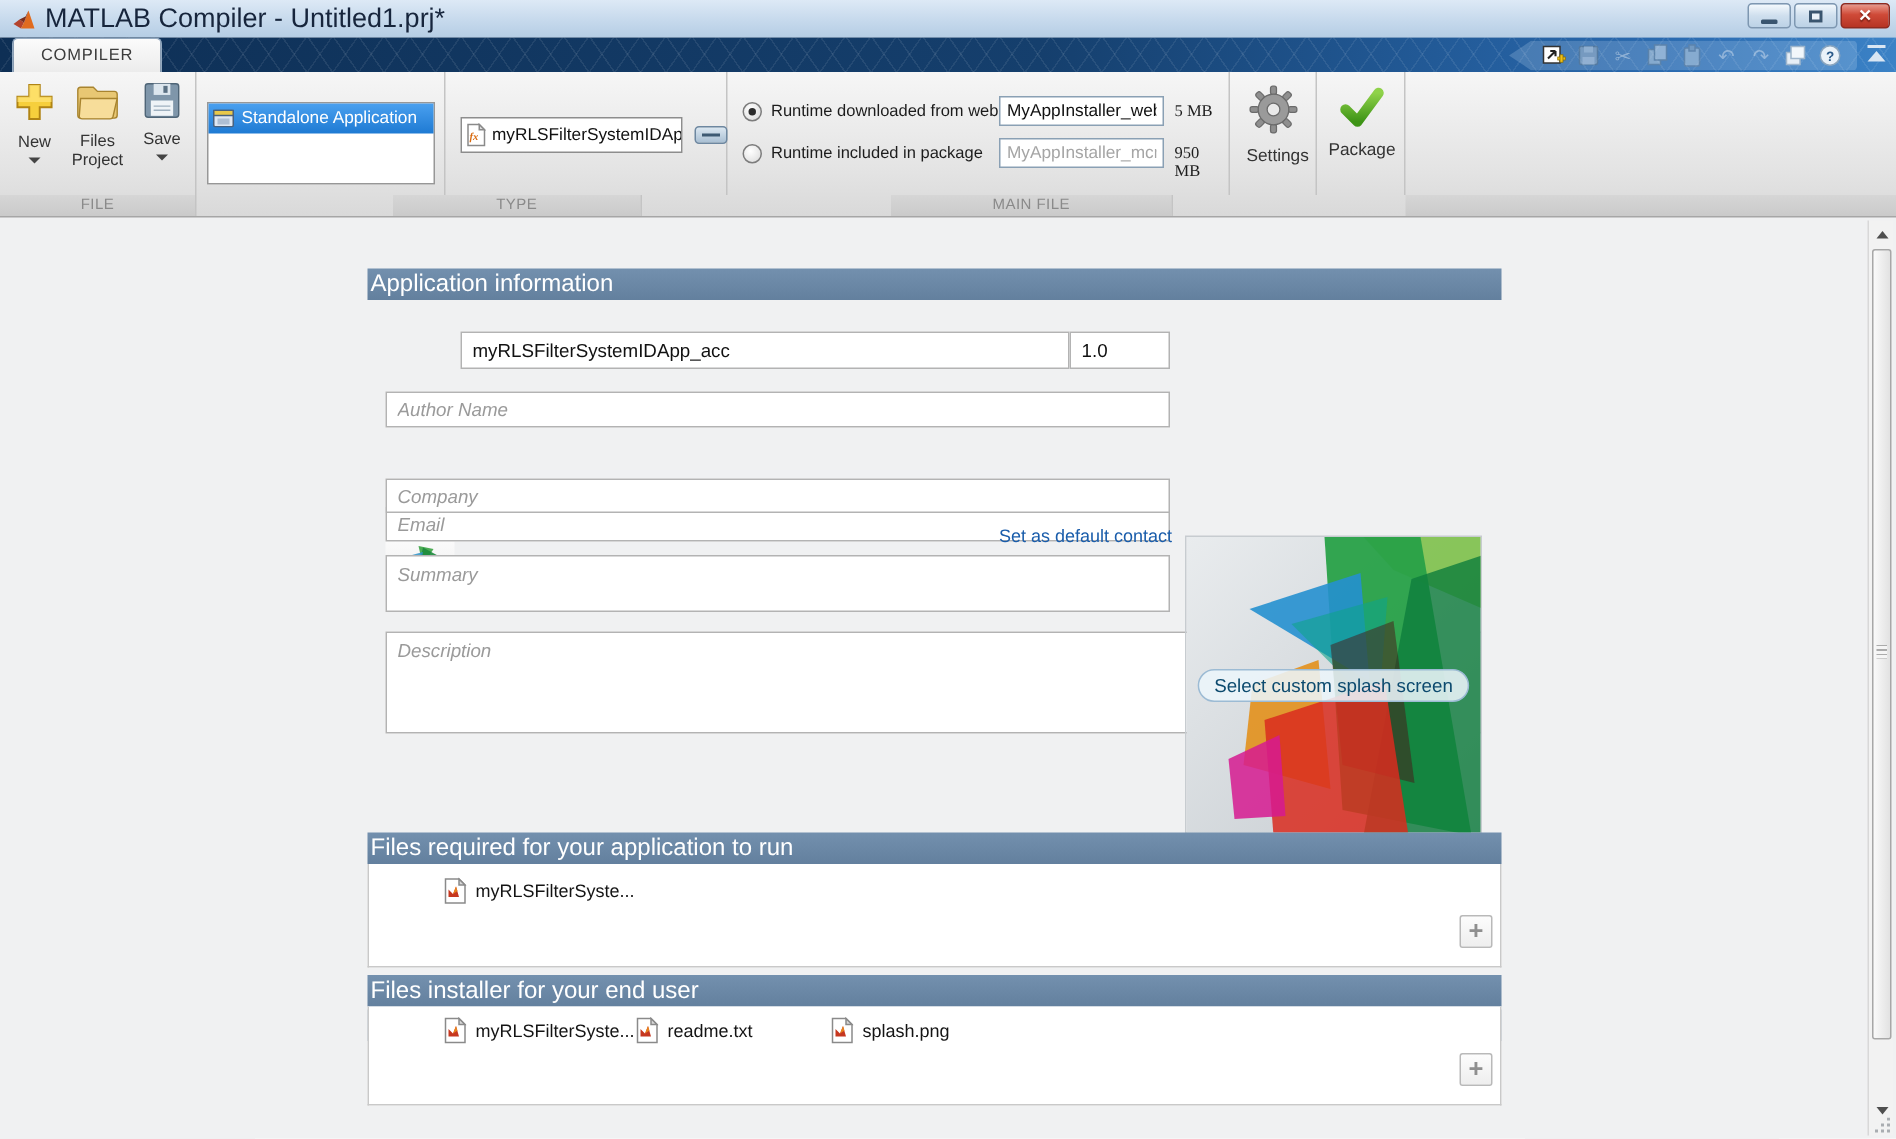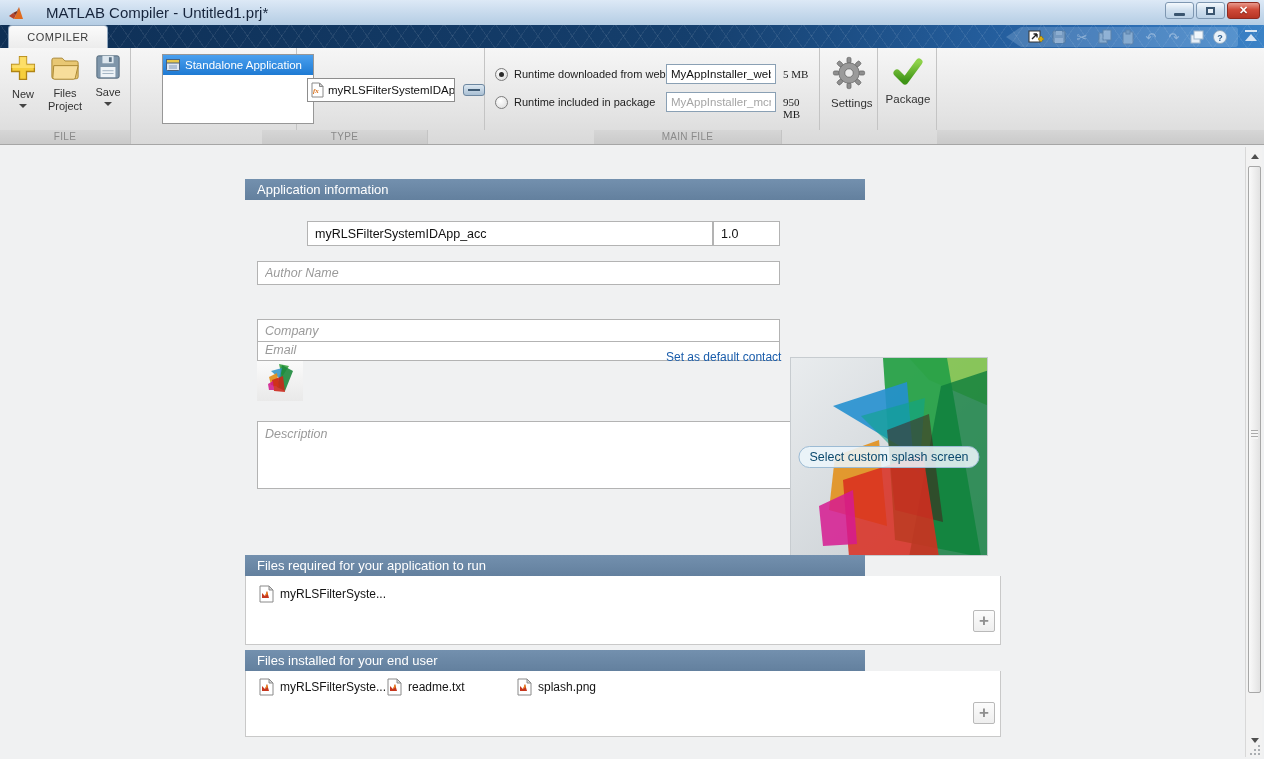--- a/index.html
+++ b/index.html
@@ -4,21 +4,21 @@
 <style>
   * { margin:0; padding:0; box-sizing:border-box; }
   html,body { width:1264px; height:759px; font-family:"Liberation Sans", sans-serif; overflow:hidden; }
   .window { position:relative; width:1264px; height:759px; background:#f0f1f2; }
 
   
   .titlebar { position:absolute; left:0; top:0; width:1264px; height:25px;
     background:linear-gradient(180deg,#dde9f6 0%,#c6d9ec 55%,#b5cde4 100%);
     display:flex; align-items:center; }
   .title-icon { width:16px; height:14px; margin-left:8px; }
-  .title-text { margin-left:22px; font-size:15px; color:#17253c; }
+  .title-text { margin-left:6px; font-size:18px; color:#17253c; }
   .winbtns { position:absolute; right:4px; top:2px; display:flex; gap:2px; }
   .winbtn { width:29px; height:17px; border:1px solid #7e97b1; border-radius:3px;
     background:linear-gradient(180deg,#f4f9fd,#cfdfee 50%,#bcd2e6);
     display:flex; align-items:center; justify-content:center; font-size:10px; color:#2c4a68; }
   .winbtn.close { width:33px; border-color:#8e2a20;
     background:linear-gradient(180deg,#e9998c,#cf4a38 45%,#b63424); color:#fff; font-weight:bold; }
   .glyph-min { width:11px; height:3px; background:#3a556f; margin-top:7px; border-radius:1px; }
   .glyph-max { width:9px; height:8px; border:2px solid #3a556f; background:#eaf2f9; }
   .glyph-close { font-size:11px; font-weight:bold; color:#fff; text-shadow:0 1px 1px #7a1d12; }
 
@@ -49,22 +49,22 @@
   .rgroup { position:absolute; top:0; height:82px; border-right:1px solid #c4c4c4; }
   .rlabel { position:absolute; top:82px; height:14px; border-right:1px solid #c4c4c4;
     background:linear-gradient(180deg,#d6d6d6,#cacaca); color:#8a8a8a; font-size:10px;
     text-align:center; line-height:14px; letter-spacing:.3px; }
 
   .bigbtn { position:absolute; top:6px; text-align:center; cursor:default; }
   .bigbtn .blabel { font-size:11px; color:#333; line-height:13px; margin-top:2px; }
   .drop-arrow { width:0; height:0; margin:3px auto 0; border-left:4px solid transparent;
     border-right:4px solid transparent; border-top:4px solid #444; }
 
-  .type-list { position:absolute; left:138px; top:6px; width:152px; height:70px;
-    background:#fff; border:1px solid #979797;margin-left:24px; }
+  .type-list { position:absolute; left:138px; top:20px; width:152px; height:55px;
+    background:#fff; border:1px solid #979797; }
   .type-row { height:20px; display:flex; align-items:center; gap:5px; padding-left:3px;
     background:linear-gradient(180deg,#4aa0ef,#1e7ad3); color:#fff; font-size:11.5px; }
 
   .mainfile-box { position:absolute; left:307px; top:78px; width:148px; height:24px;
     background:#fff; border:1px solid #8d8d8d; display:flex; align-items:center; gap:4px;
     padding-left:3px; overflow:hidden; }
   .mainfile-box .fname { font-size:11.5px; color:#111; white-space:nowrap; }
   .minus-btn { position:absolute; left:462px; top:84px; width:22px; height:12px; border-radius:3px;
     border:1px solid #6d87a0; background:linear-gradient(180deg,#dbe7f1,#a9bfd3); }
   .minus-btn::after { content:""; display:block; width:12px; height:2px; background:#3e5a73;
@@ -79,23 +79,23 @@
   .pkg-input { position:absolute; height:20px; width:110px; border:1px solid #8aa0b4;
     background:#fff; font-size:11.5px; padding:0 4px; font-family:"Liberation Sans",sans-serif; color:#111; }
   .pkg-input.dim { color:#a5a5a5; }
   .pkg-size { position:absolute; font-size:11px; color:#1c1c1c;font-family:Liberation Serif, serif; }
 
   .settings-btn, .package-btn { position:absolute; text-align:center; }
   .settings-btn .blabel, .package-btn .blabel { font-size:11.5px; color:#333; margin-top:3px; }
 
   
   .content { position:absolute; left:0; top:146px; width:1245px; height:613px; background:#f0f1f2; }
-  .panel-header { position:absolute; left:245px; width:620px; height:21px;
-    background:linear-gradient(180deg,#7390ae,#63809e); color:#fff; font-size:13px;
-    line-height:21px; padding-left:12px; }
+  .panel-header { position:absolute; left:245px; width:756px; height:21px;
+    background:linear-gradient(180deg,#7390ae,#63809e); color:#fff; font-size:16px;
+    line-height:21px; padding-left:2px; }
   .field { position:absolute; border:1px solid #b3b3b3; background:#fff; font-size:12.5px;
     color:#111; padding:0 7px; font-family:"Liberation Sans",sans-serif; }
   .field::placeholder { font-style:italic; color:#9a9a9a; opacity:1; }
   textarea.field { resize:none; padding-top:5px; overflow:hidden; }
   .link { position:absolute; font-size:12px; color:#1a5dab; cursor:pointer; }
 
   .appicon-box { position:absolute; left:257px; top:209px; width:46px; height:46px;
     background:linear-gradient(180deg,#fdfdfd,#e9e9e9); display:flex; align-items:center; justify-content:center; }
 
   .splash { position:absolute; left:790px; top:211px; width:198px; height:199px;
@@ -104,21 +104,21 @@
     white-space:nowrap; font-size:12.5px; color:#0c4a6e; background:rgba(236,245,251,.88);
     border:1px solid #9cbbd4; border-radius:12px; padding:3px 10px; }
 
   .collapse-bar { position:absolute; left:245px; top:527px; width:756px; height:21px;
     background:linear-gradient(180deg,#7390ae,#63809e); color:#fff; font-size:12px; line-height:21px; }
   .collapse-bar .tri-r { position:absolute; left:13px; top:6px; width:0; height:0;
     border-top:5px solid transparent; border-bottom:5px solid transparent; border-left:6px solid #dce6f0; }
   .collapse-bar .txt { margin-left:28px; }
 
   .files-body { position:absolute; left:245px; width:756px; background:#fff; border:1px solid #c9c9c9; border-top:none; }
-  .file-item { position:absolute; display:flex; align-items:center; gap:6px; }
+  .file-item { position:absolute; display:flex; align-items:center; gap:6px;margin-left:37px; }
   .file-item .flabel { font-size:12px; color:#141414; }
   .plus-btn { position:absolute; width:22px; height:22px; border:1px solid #b9b9b9; border-radius:2px;
     background:linear-gradient(180deg,#fcfcfc,#eeeeee); color:#8f8f8f; font-size:17px; font-weight:bold;
     line-height:19px; text-align:center; }
 
   
   .vscroll { position:absolute; right:2px; top:147px; width:17px; height:610px;
     background:#f2f2f2; border-left:1px solid #d8d8d8; }
   .scroll-btn { position:absolute; left:1px; width:15px; height:16px; display:flex;
     align-items:center; justify-content:center; }
@@ -365,20 +365,21 @@
 
     <input class="field" style="left: 307px; top: 75px; width: 406px; height: 25px;" value="myRLSFilterSystemIDApp_acc">
     <input class="field" style="left: 713px; top: 75px; width: 67px; height: 25px;" value="1.0">
 
     <input class="field" style="left: 257px; top: 115px; width: 523px; height: 24px;" placeholder="Author Name">
     <input class="field" style="left: 257px; top: 144px; width: 523px; height: 23px; margin-top: 48px;" placeholder="Email">
     <input class="field" style="left: 257px; top: 173px; width: 523px; height: 23px;" placeholder="Company">
 
     <span class="link" style="left:666px;top:204px">Set as default contact</span>
 
+    <textarea class="field" style="left: 257px; top: 224px; width: 523px; height: 38px;" placeholder="Summary"></textarea>
     <textarea class="field" style="left: 257px; top: 275px; width: 731px; height: 68px;" placeholder="Description"></textarea>
 
     <div class="splash">
       <svg width="198" height="199" viewBox="0 0 198 199">
         <defs>
             <linearGradient id="gbg" x1="0" y1="0" x2="1" y2="1">
           <stop offset="0" stop-color="#e9ecee"></stop>
               <stop offset="1" stop-color="#c3c9ce"></stop>
             </linearGradient>
           </defs>
@@ -408,21 +409,21 @@
           <path d="M1 1 h9 l4 4 v12 h-13 z" fill="#fff" stroke="#8a8a8a"></path>
           <path d="M10 1 l4 4 h-4 z" fill="#d8d8d8" stroke="#8a8a8a"></path>
           <path d="M3 8 l3 3 2-5 2 7 -7 0 z" fill="#c6371f"></path>
           <path d="M6 11 l2-5 1 3 z" fill="#e8821c"></path>
         </svg>
         <span class="flabel">myRLSFilterSyste...</span>
       </div>
       <div class="plus-btn" style="left:727px;top:34px">+</div>
     </div>
 
-    <div class="panel-header" style="top:504px">Files installed for your end user</div>
+    <div class="panel-header" style="top:504px">Files installer for your end user</div>
     <div class="files-body" style="top:525px;height:66px">
       <div class="file-item" style="left:13px;top:7px">
         <svg width="15" height="18" viewBox="0 0 15 18">
           <path d="M1 1 h9 l4 4 v12 h-13 z" fill="#fff" stroke="#8a8a8a"></path>
           <path d="M10 1 l4 4 h-4 z" fill="#d8d8d8" stroke="#8a8a8a"></path>
           <path d="M3 8 l3 3 2-5 2 7 -7 0 z" fill="#c6371f"></path>
           <path d="M6 11 l2-5 1 3 z" fill="#e8821c"></path>
         </svg>
         <span class="flabel">myRLSFilterSyste...</span>
       </div>

